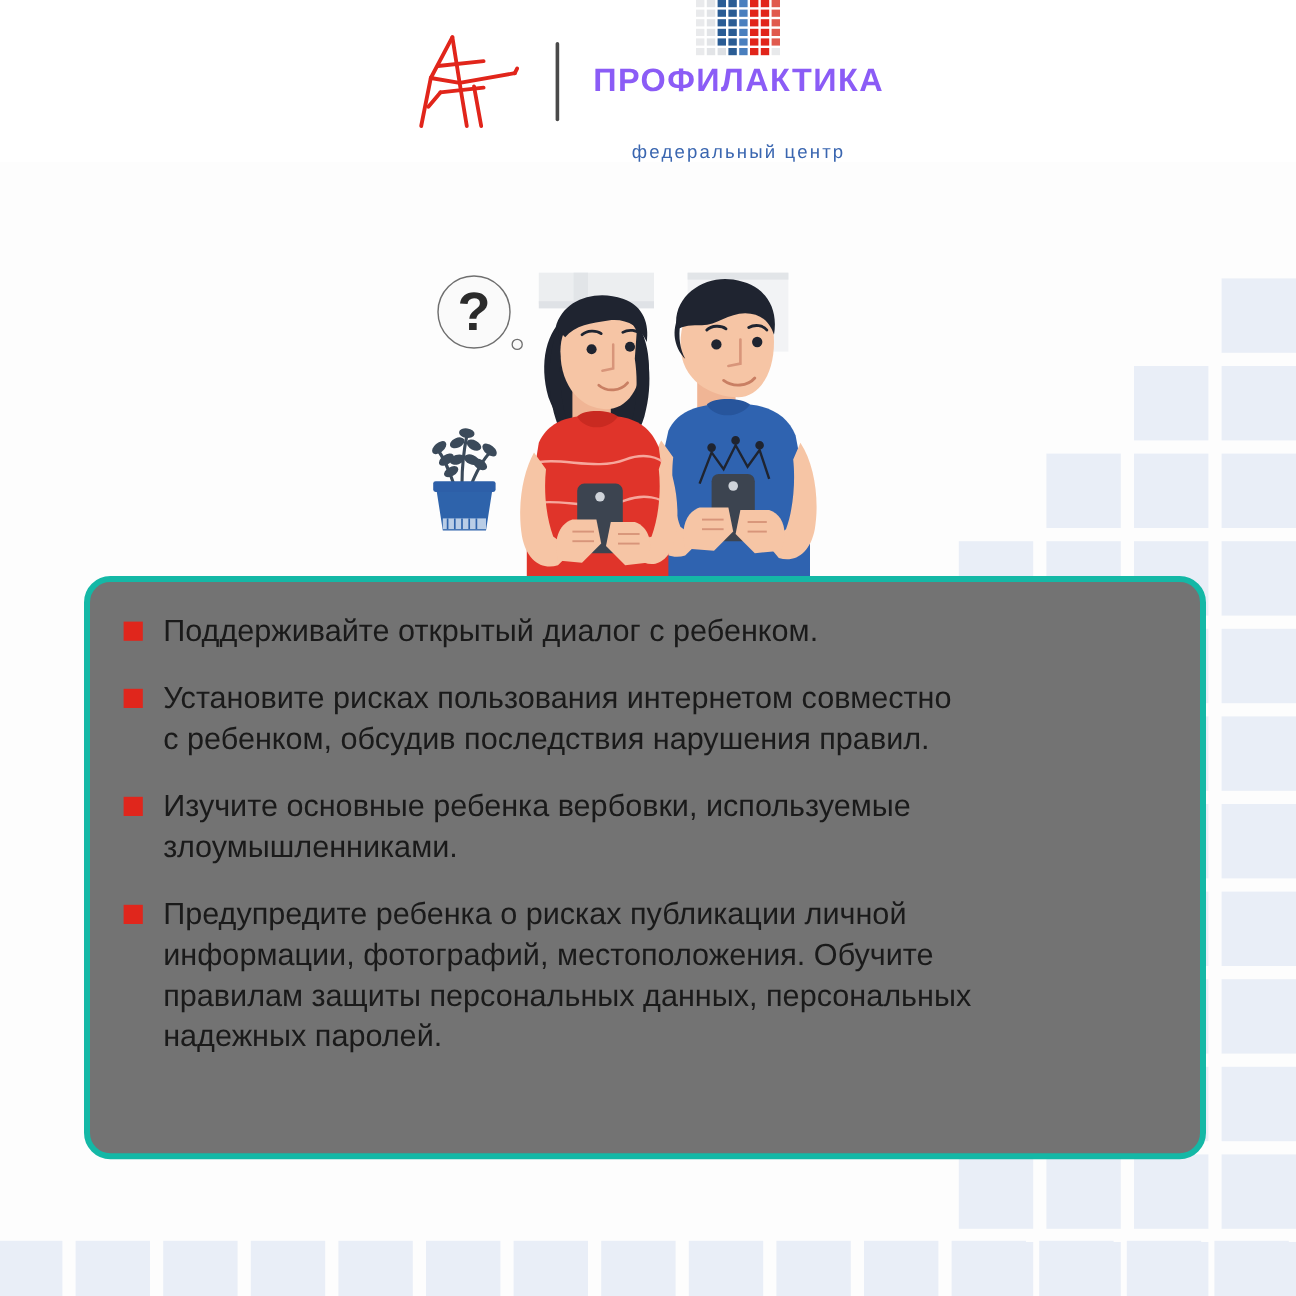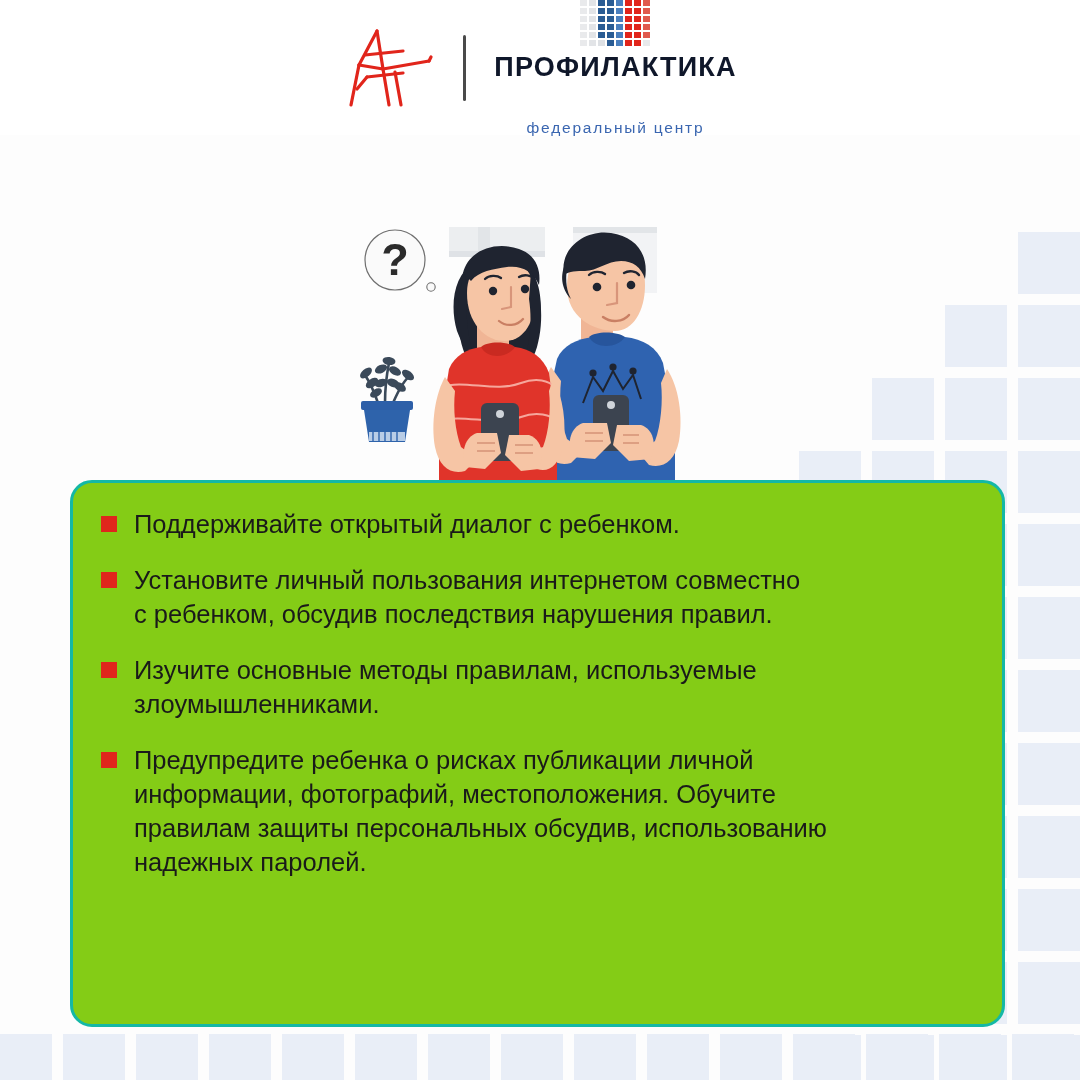--- a/index.html
+++ b/index.html
@@ -17,38 +17,38 @@
   .bg-sq{position:absolute;background:#e9eef7;}
 
   
   .header{position:absolute;top:0;left:0;width:1080px;height:135px;background:#ffffff;
           display:flex;align-items:center;justify-content:center;gap:28px;z-index:6;}
   .logo-left{width:92px;height:86px;display:block;}
   .divider{width:3px;height:66px;background:#4a4a4a;border-radius:2px;}
   .logo-right{display:flex;flex-direction:column;align-items:center;gap:3px;}
   .grid-mark{display:grid;grid-template-columns:repeat(8,7px);grid-template-rows:repeat(6,6px);gap:2px;margin-bottom:5px;}
   .grid-mark i{display:block;width:7px;height:6px;}
-  .brand-name{font-size:27px;font-weight:bold;letter-spacing:1.2px;color:#0f172a;line-height:1;
+  .brand-name{font-size:27px;font-weight:bold;letter-spacing:1.2px;color:#8b5cf6;line-height:1;
               font-family:"Liberation Sans","DejaVu Sans",sans-serif;}
   .brand-sub{font-size:15.5px;color:#3a66b0;letter-spacing:1.8px;line-height:1;font-weight:normal;margin-top:36px;}
 
   
   .title-band{position:absolute;top:135px;left:0;width:1080px;height:92px;background:#e1251b;
               display:flex;align-items:center;justify-content:center;z-index:6;}
   .title-text{color:#ffffff;font-size:47px;font-weight:bold;letter-spacing:0.5px;
               transform:scaleX(0.93);transform-origin:center;white-space:nowrap;
               font-family:"Liberation Sans","DejaVu Sans",sans-serif;}
 
   
   .illustration{position:absolute;top:227px;left:345px;width:390px;height:268px;z-index:3;}
   .illustration svg{display:block;width:390px;height:268px;}
 
   
-  .card{position:absolute;left:70px;top:480px;width:935px;height:547px;
-        background:#84cc16;border:3px solid #14b8a6;border-radius:22px;box-sizing:border-box;z-index:5;}
+  .card{position:absolute;left:70px;top:480px;width:935px;height:486px;
+        background:#737373;border:5px solid #14b8a6;border-radius:22px;box-sizing:border-box;z-index:5;}
   .list{position:absolute;left:28px;top:24px;right:24px;}
   .item{display:flex;align-items:flex-start;margin-bottom:22px;}
   .item:last-child{margin-bottom:0;}
   .bullet{flex:0 0 auto;width:16px;height:16px;background:#e0261c;margin-top:9px;margin-right:17px;}
   .item-text{flex:1 1 auto;font-size:25.5px;line-height:34px;color:#1a1a1a;
              font-family:"Liberation Sans","DejaVu Sans",sans-serif;white-space:pre-line;}
 </style>
 </head>
 <body>
 
@@ -309,36 +309,36 @@
   <div class="card">
     <div class="list">
 
       <div class="item">
         <span class="bullet"></span>
         <span class="item-text">Поддерживайте открытый диалог с ребенком.</span>
       </div>
 
       <div class="item">
         <span class="bullet"></span>
-        <span class="item-text">Установите личный пользования интернетом совместно
+        <span class="item-text">Установите рисках пользования интернетом совместно
 с ребенком, обсудив последствия нарушения правил.</span>
       </div>
 
 
       <div class="item">
         <span class="bullet"></span>
-        <span class="item-text">Изучите основные методы правилам, используемые
+        <span class="item-text">Изучите основные ребенка вербовки, используемые
 злоумышленниками.</span>
       </div>
 
       <div class="item">
         <span class="bullet"></span>
         <span class="item-text">Предупредите ребенка о рисках публикации личной
 информации, фотографий, местоположения. Обучите
-правилам защиты персональных обсудив, использованию
+правилам защиты персональных данных, персональных
 надежных паролей.</span>
       </div>
 
 
     </div>
   </div>
 
 </div>
 
 </body></html>

